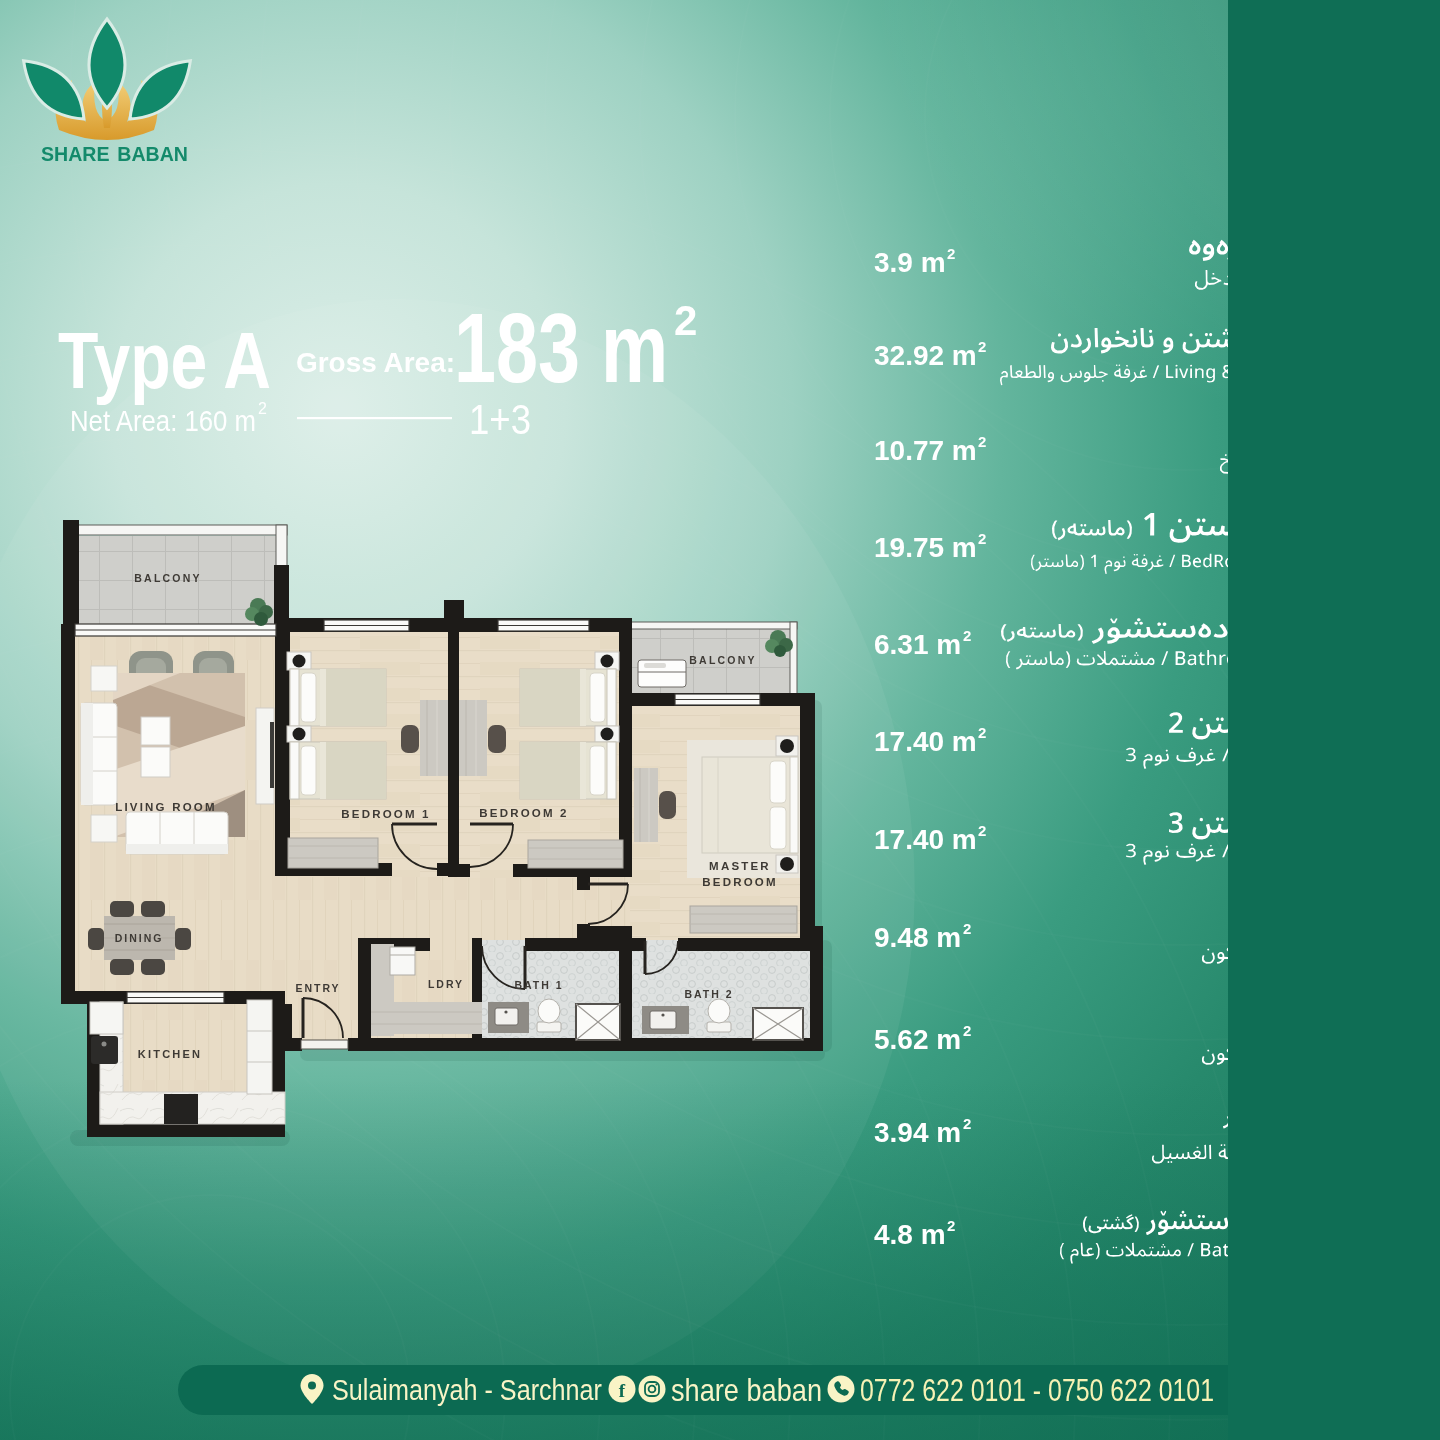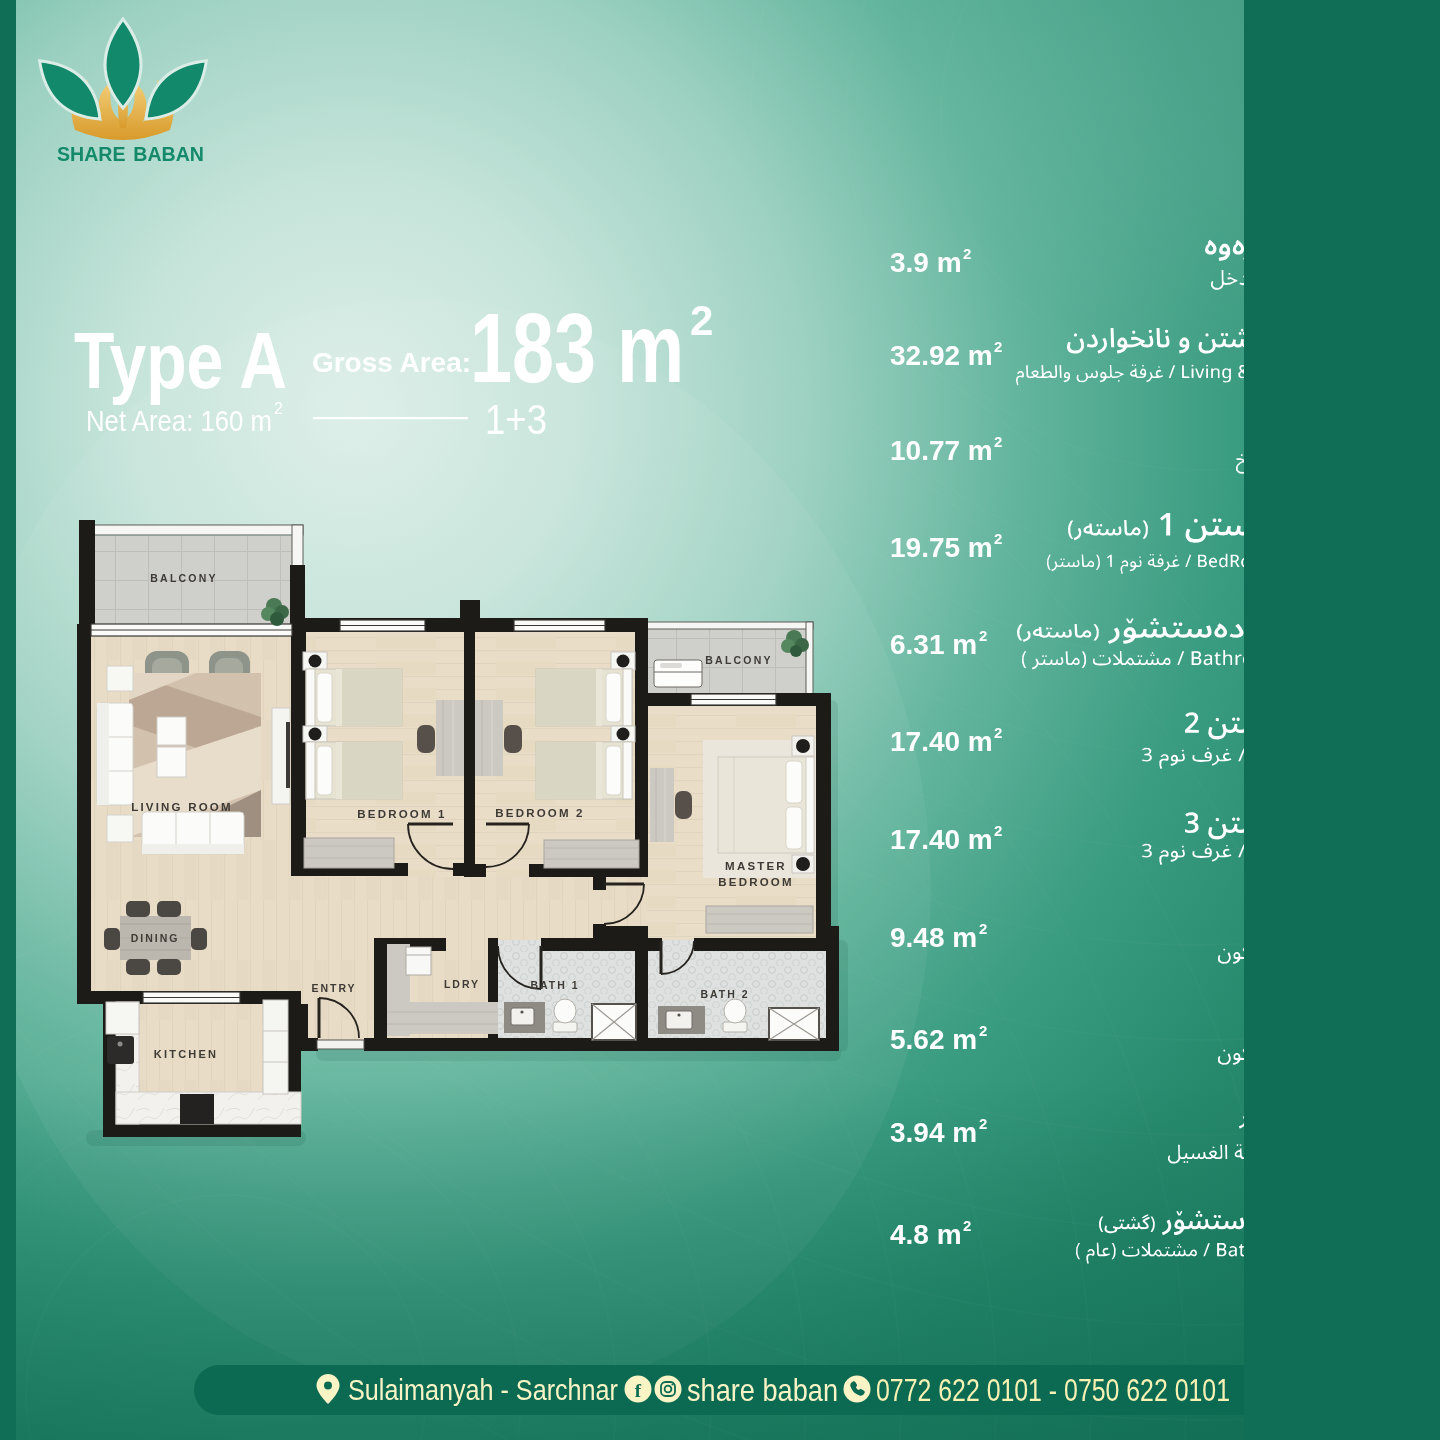--- a/index.html
+++ b/index.html
@@ -1,14 +1,14 @@
 <!DOCTYPE html>
 <html><head><meta charset="utf-8"><title>Type A</title><style>
 html,body{margin:0;padding:0;background:#0f6e55;}
-#page{position:relative;width:1228px;height:1440px;overflow:hidden;font-family:"Liberation Sans",sans-serif;margin-left:16px;}
+#page{position:relative;width:1228px;height:1440px;overflow:hidden;font-family:"Liberation Sans",sans-serif;}
 </style></head><body>
 <div id="page">
 <svg width="1440" height="1440" viewBox="0 0 1440 1440">
 <defs>
 <radialGradient id="bg" cx="0.235" cy="0.285" r="1.05">
  <stop offset="0" stop-color="#dceee8"></stop>
  <stop offset="0.15" stop-color="#c6e4da"></stop>
  <stop offset="0.30" stop-color="#9dd1c2"></stop>
  <stop offset="0.44" stop-color="#63b59d"></stop>
  <stop offset="0.58" stop-color="#3a9c80"></stop>

